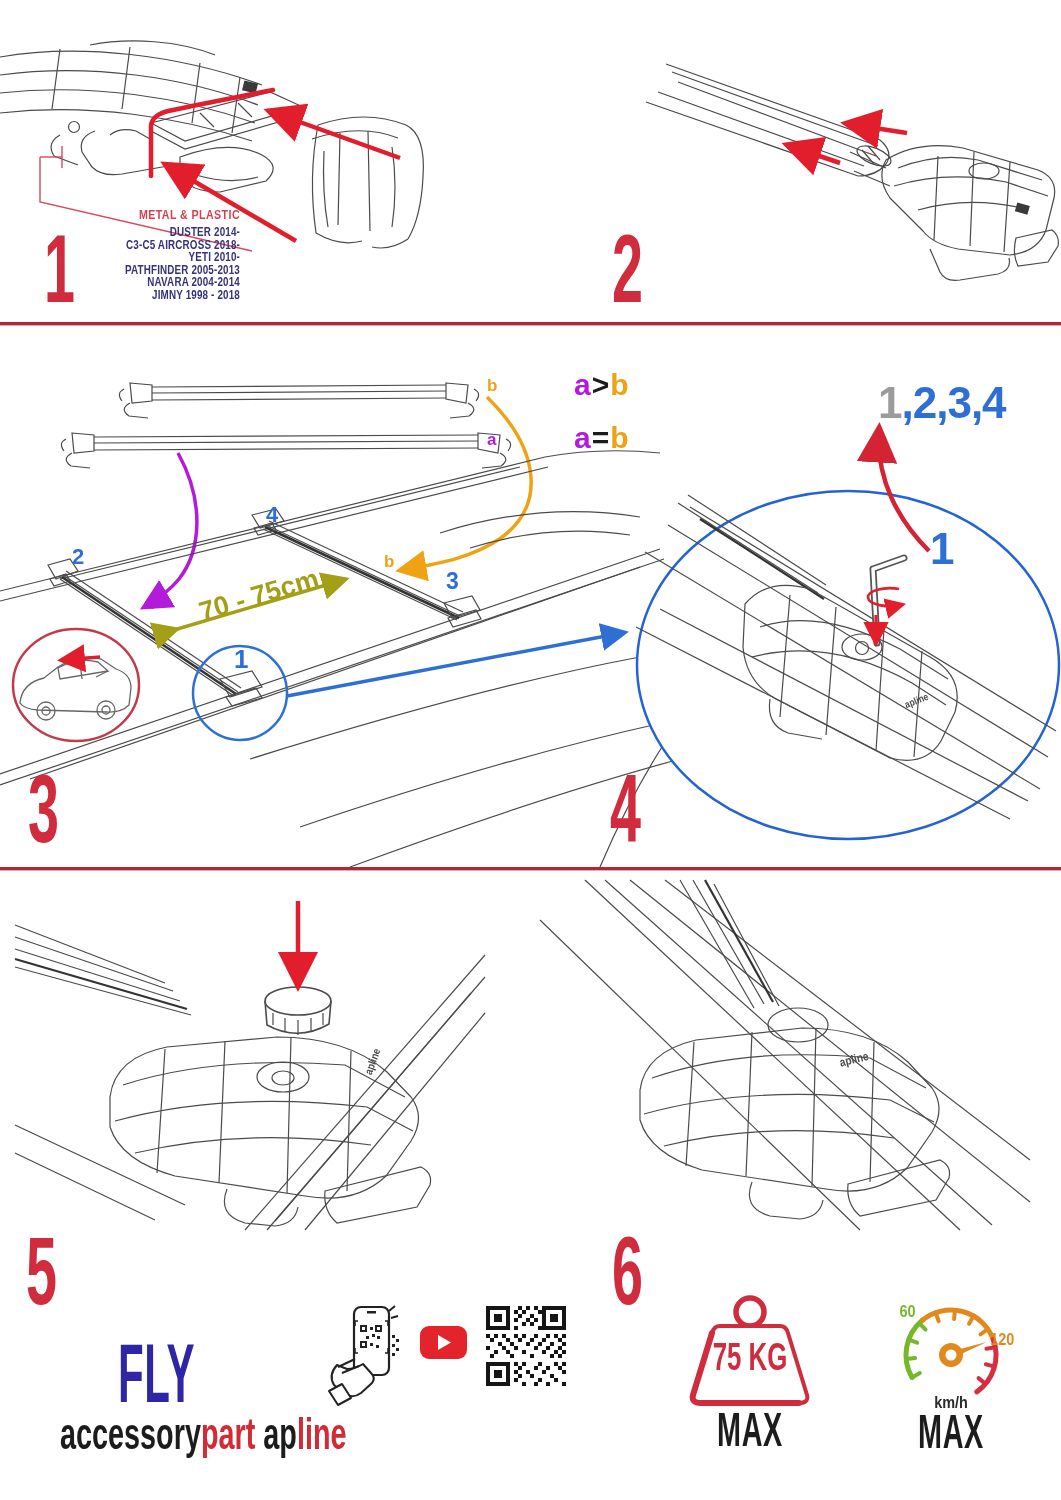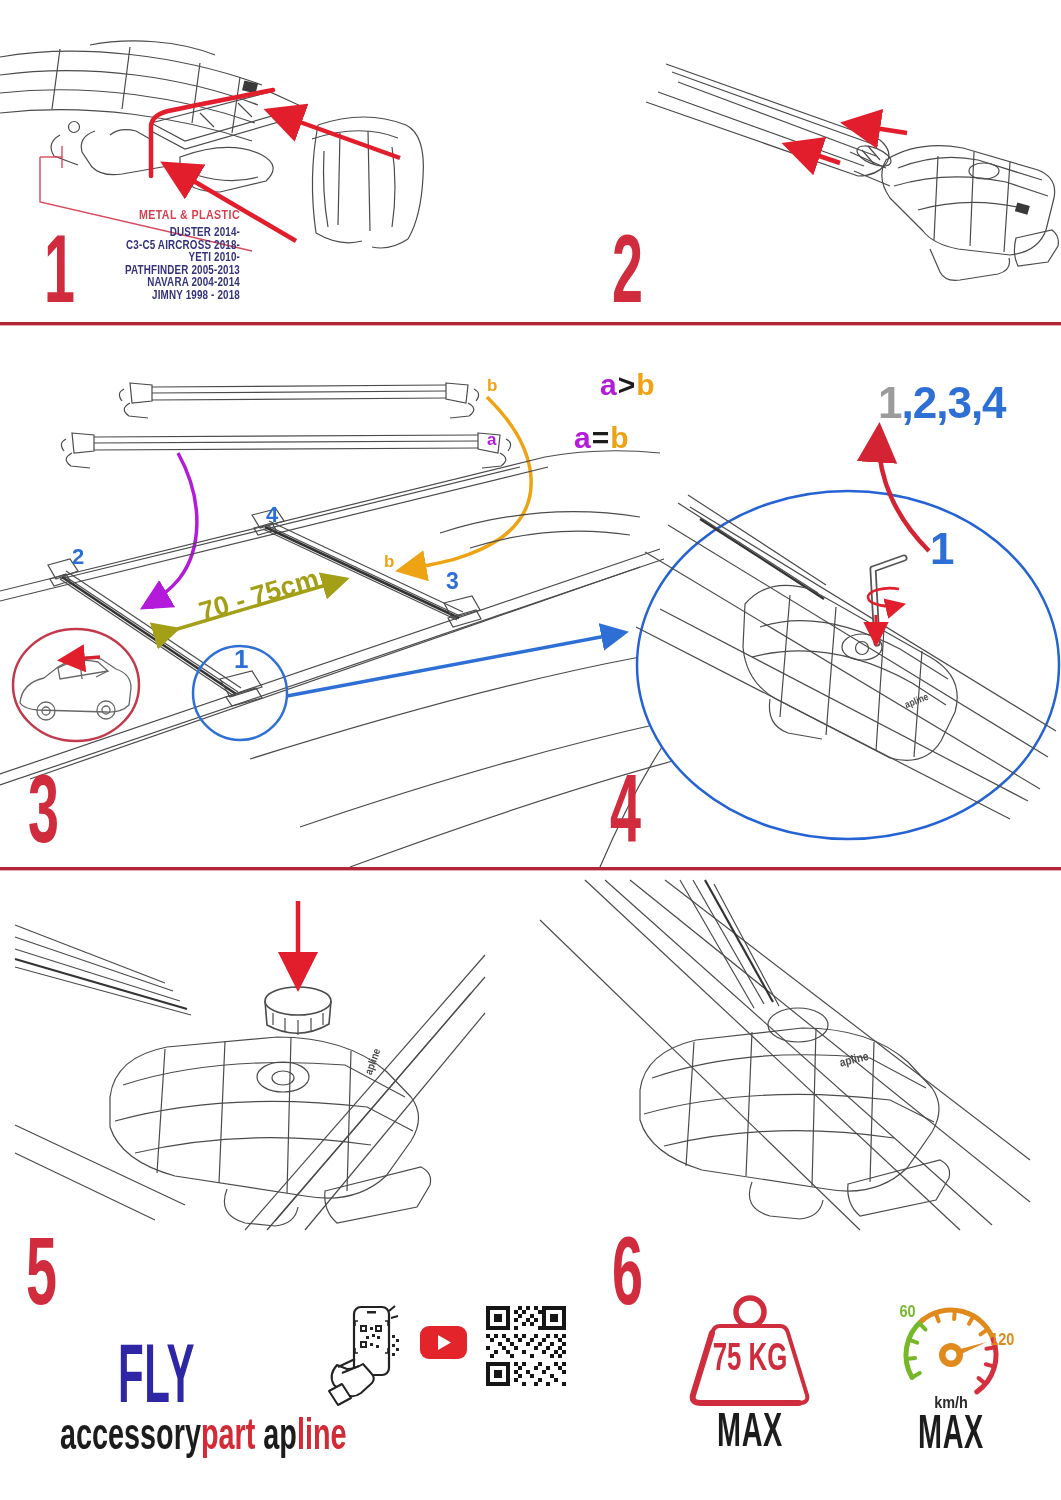--- a/index.html
+++ b/index.html
@@ -283,21 +283,21 @@
       <path d="M873,242 L877,316 M873,242 L904,231" stroke="#555" stroke-width="7" fill="none" stroke-linecap="round"></path>
       <path d="M873,242 L877,316 M873,242 L904,231" stroke="#ffffff" stroke-width="3.5" fill="none" stroke-linecap="round"></path>
 
       <path d="M899,262 A 22 9 0 1 0 901,278" fill="none" stroke="#e21d2c" stroke-width="2.6" marker-end="url(#redS)"></path>
       <path d="M876,288 L876,314" fill="none" stroke="#e21d2c" stroke-width="3.2" marker-end="url(#redS)"></path>
     </g>
 
     <path d="M929,224 C898,193 876,152 879,104" fill="none" stroke="#d42333" stroke-width="4.5" marker-end="url(#red4)"></path>
   </svg>
 
-  <div class="rule" style="left:600px;top:368px">
+  <div class="rule" style="left:574px;top:368px">
     <span class="m">a</span><span class="o">&gt;</span><span class="g">b</span>
   </div>
   <div class="rule" style="left:574px;top:421px">
     <span class="m">a</span><span class="o">=</span><span class="g">b</span>
   </div>
 
   <div class="orange-label" style="left:487px;top:376px;font-size:17px">b</div>
   <div class="magenta-label" style="left:487px;top:430px;font-size:17px">a</div>
 
   <div class="blue-label" style="left:72px;top:544px;font-size:22px">2</div>

